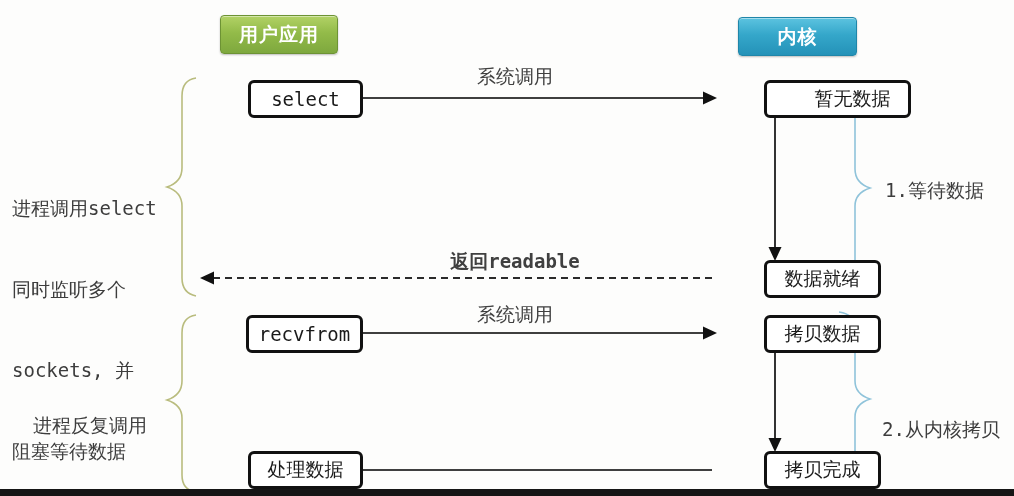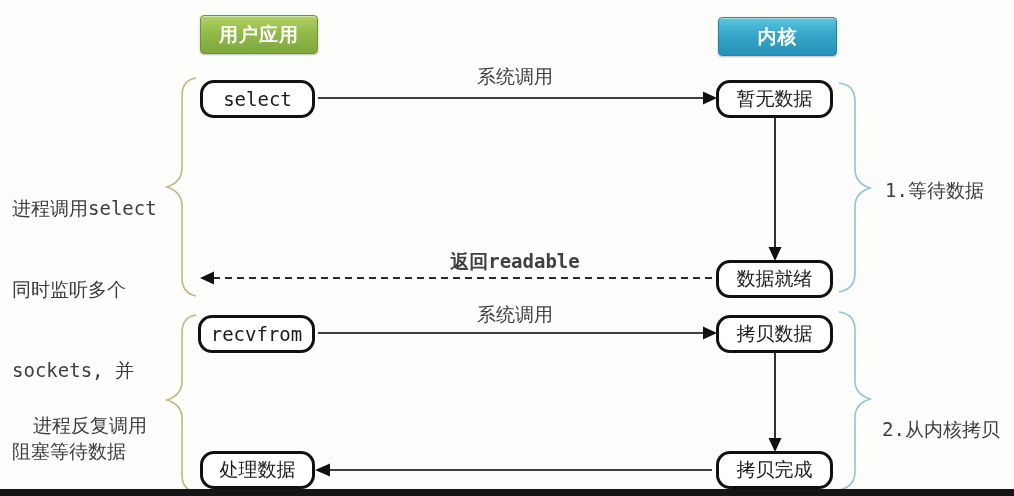--- a/index.html
+++ b/index.html
@@ -5,31 +5,32 @@
   html,body{margin:0;padding:0;background:#fff;}
   #canvas{
     position:relative;width:1014px;height:496px;background:#fdfdfc;
     font-family:"DejaVu Sans","Liberation Sans",sans-serif;overflow:hidden;
   }
   #wires{position:absolute;left:0;top:0;width:1014px;height:496px;}
   .hdr{
     position:absolute;height:37px;display:flex;align-items:center;justify-content:center;
     color:#fff;font-size:19px;font-weight:bold;border-radius:4px;letter-spacing:1px;
     box-shadow:inset 0 1px 0 rgba(255,255,255,.45), 0 1px 2px rgba(0,0,0,.25);
+    margin-left:20px;
   }
   .hdr-green{left:200px;top:15px;width:116px;
     background:linear-gradient(180deg,#b2d266 0%,#93bb49 45%,#7ea83e 100%);
     border:1px solid #6d9334;}
   .hdr-blue{left:718px;top:17px;width:117px;
     background:linear-gradient(180deg,#5cc3e0 0%,#35a7ca 45%,#2492b8 100%);
     border:1px solid #1f86a9;}
   .node{
-    position:absolute;height:32px;background:#fff;border:3px solid #111;border-radius:14px;
+    position:absolute;height:32px;background:#fff;border:3px solid #111;border-radius:6px;
     display:flex;align-items:center;justify-content:center;
-    font-size:19px;color:#1a1a1a;white-space:nowrap;
+    font-size:19px;color:#1a1a1a;white-space:nowrap;margin-left:48px;
   }
   .mono{font-family:"DejaVu Sans Mono","Liberation Mono",monospace;}
   .arrow-label{
     position:absolute;font-size:19px;color:#404040;text-align:center;white-space:nowrap;
     font-family:"DejaVu Sans Mono","DejaVu Sans",sans-serif;
   }
   .note{
     position:absolute;font-size:19px;line-height:27px;color:#3d3d3d;white-space:pre;
     font-family:"DejaVu Sans Mono","DejaVu Sans",sans-serif;
   }
@@ -64,21 +65,21 @@
     <path fill="none" stroke="#b9bc7e" stroke-width="1.6" d="M196 315 Q182 317 182 333 L182 381 Q182 395 167 400 Q182 405 182 418 L182 475 Q182 490 196 492"></path>
 
     <path fill="none" stroke="#8fc3da" stroke-width="1.6" d="M839 83 Q855 85 855 101 L855 169 Q855 183 870 188 Q855 193 855 206 L855 273 Q855 289 839 292"></path>
     <path fill="none" stroke="#8fc3da" stroke-width="1.6" d="M839 312 Q855 314 855 330 L855 381 Q855 394 870 399 Q855 404 855 417 L855 471 Q855 487 839 490"></path>
   </svg>
 
   <div class="hdr hdr-green">用户应用</div>
   <div class="hdr hdr-blue">内核</div>
 
   <div class="node mono" style="left:200px;top:80px;width:109px;">select</div>
-  <div class="node" style="left:716px;top:80px;width:111px;">暂无数据</div>
+  <div class="node" style="left:716px;top:80px;width:111px;padding-left:30px;">暂无数据</div>
   <div class="node" style="left:716px;top:260px;width:111px;">数据就绪</div>
   <div class="node mono" style="left:198px;top:315px;width:111px;text-align:center;">recvfrom</div>
   <div class="node" style="left:716px;top:315px;width:111px;">拷贝数据</div>
   <div class="node" style="left:200px;top:451px;width:109px;">处理数据</div>
   <div class="node" style="left:716px;top:451px;width:111px;">拷贝完成</div>
 
   <div class="arrow-label" style="left:430px;top:64px;width:170px;">系统调用</div>
   <div class="arrow-label" style="left:405px;top:249px;width:220px;font-weight:bold;">返回readable</div>
   <div class="arrow-label" style="left:430px;top:302px;width:170px;">系统调用</div>
 

